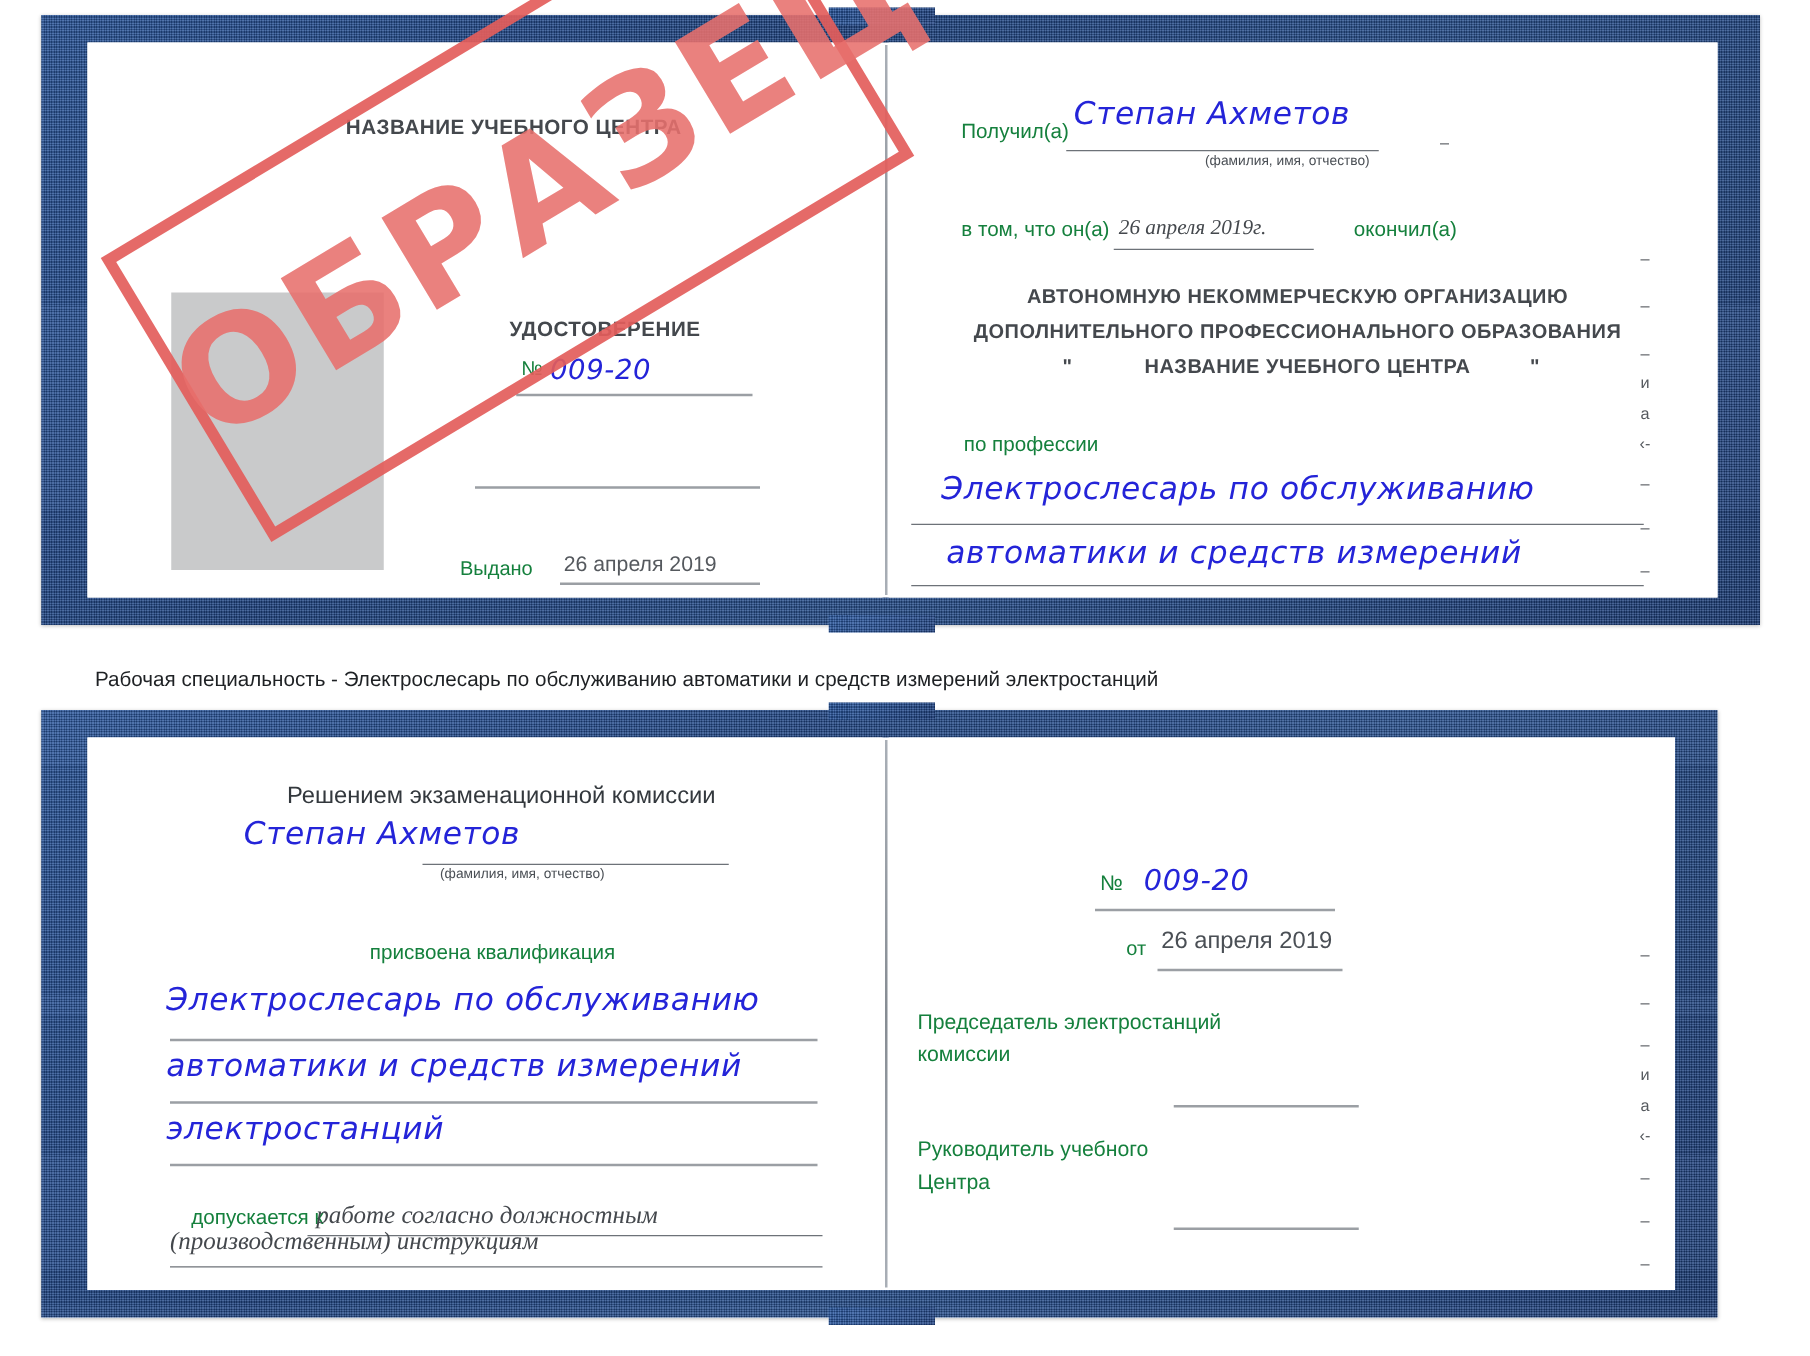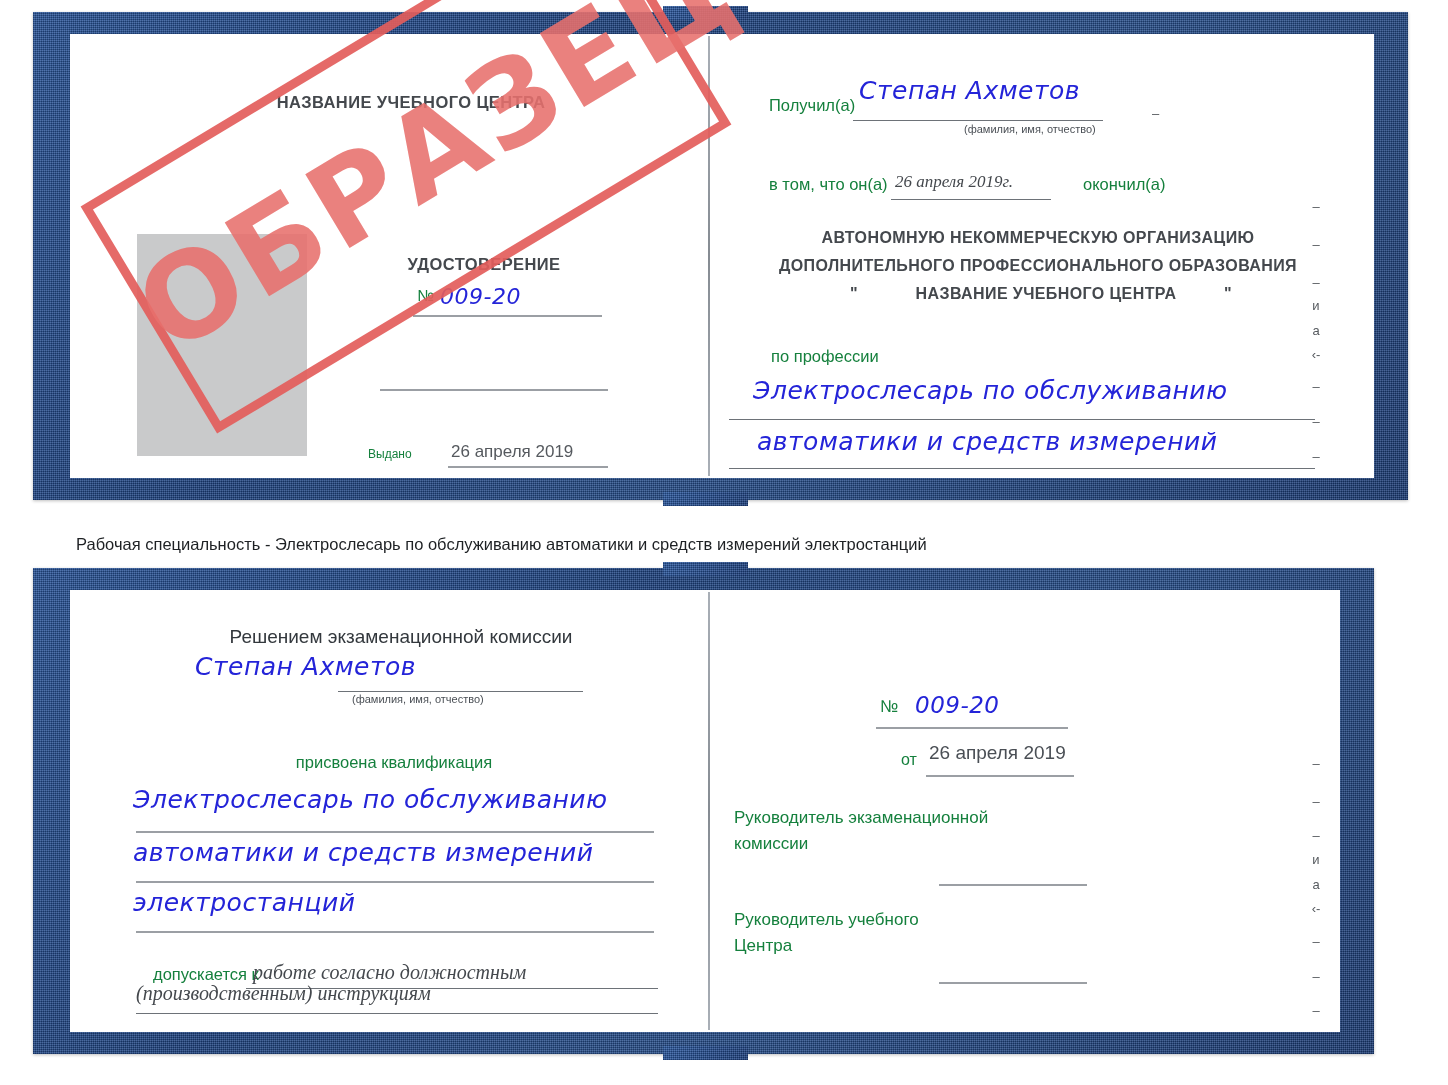--- a/index.html
+++ b/index.html
@@ -127,21 +127,21 @@
       <div class="photo" style="left:67px;top:200px;width:170px;height:222px;"></div>
 
       <div class="t caps center" style="left:414px;top:221px;font-size:16.5px;">УДОСТОВЕРЕНИЕ</div>
 
       <div class="t" style="left:347px;top:253px;font-size:16px;">№</div>
       <div class="t hand" style="left:370px;top:250px;font-size:22px;">009-20</div>
       <div class="rule" style="left:343px;top:281px;width:189px;"></div>
 
       <div class="rule" style="left:310px;top:355px;width:228px;"></div>
 
-      <div class="t" style="left:298px;top:413px;font-size:12px;">Выдано</div>
+      <div class="t" style="left:298px;top:413px;font-size:16px;">Выдано</div>
       <div class="t" style="left:381px;top:408px;font-size:17px;color:#55595e;">26 апреля 2019</div>
       <div class="rule" style="left:378px;top:432px;width:160px;"></div>
 
     </div>
 
     <div class="spine" style="left:638px;"></div>
 
     <div class="page" style="left:641px;right:0;">
 
       <div class="t" style="left:58px;top:62px;font-size:16.5px;">Получил(а)</div>
@@ -233,21 +233,21 @@
 
 
       <div class="t" style="left:169px;top:107px;font-size:17px;">№</div>
       <div class="t hand" style="left:204px;top:102px;font-size:23px;">009-20</div>
       <div class="rule" style="left:165px;top:137px;width:192px;"></div>
 
       <div class="t" style="left:190px;top:161px;font-size:16px;">от</div>
       <div class="t" style="left:218px;top:152px;font-size:19px;color:#4a4f55;">26 апреля 2019</div>
       <div class="rule" style="left:215px;top:185px;width:148px;"></div>
 
-      <div class="t" style="left:23px;top:218px;font-size:17px;">Руководитель экзаменационной</div>
+      <div class="t" style="left:23px;top:218px;font-size:17px;">Председатель электростанций</div>
       <div class="t" style="left:23px;top:244px;font-size:17px;">комиссии</div>
       <div class="rule" style="left:228px;top:294px;width:148px;"></div>
 
       <div class="t" style="left:23px;top:320px;font-size:17px;">Руководитель учебного</div>
       <div class="t" style="left:23px;top:346px;font-size:17px;">Центра</div>
       <div class="rule" style="left:228px;top:392px;width:148px;"></div>
 
       <div class="edgecol" style="left:596px;top:166px;">–</div>
       <div class="edgecol" style="left:596px;top:204px;">–</div>
       <div class="edgecol" style="left:596px;top:238px;">–</div>

